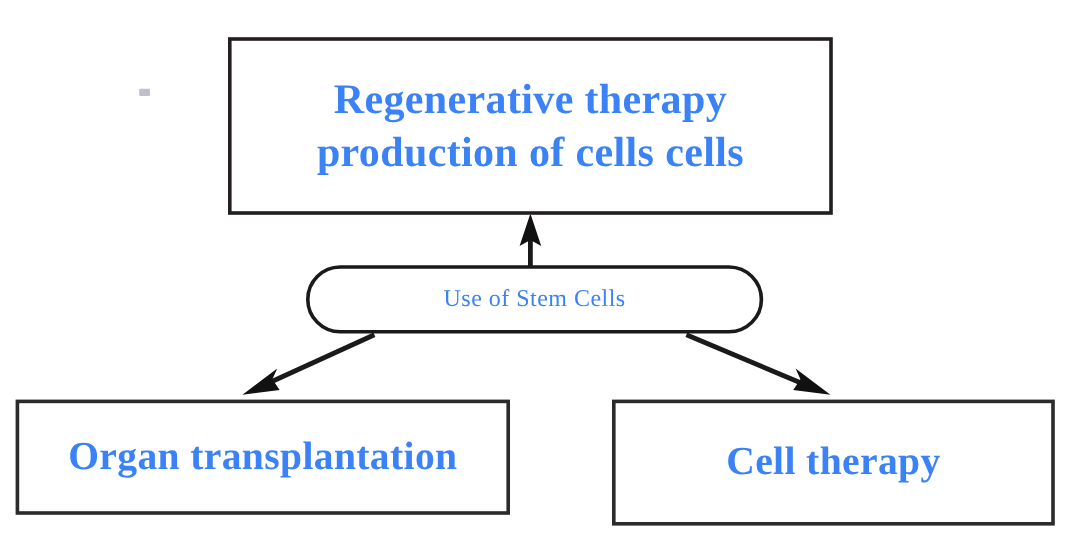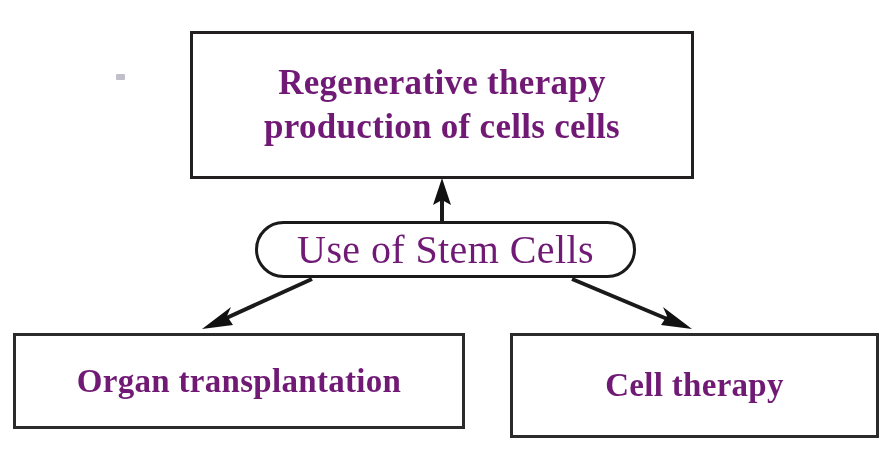--- a/index.html
+++ b/index.html
@@ -16,21 +16,21 @@
     font-family: "Liberation Serif", "DejaVu Serif", serif;
   }
   .node {
     position: absolute;
     box-sizing: border-box;
     background: #ffffff;
     display: flex;
     align-items: center;
     justify-content: center;
     text-align: center;
-    color: #701a75;
+    color: #3b82f6;
   }
   
   #node-top {
     left: 190px;
     top: 31px;
     width: 504px;
     height: 148px;
     border: 3px solid #231f20;
     flex-direction: column;
   }
@@ -45,29 +45,29 @@
   #node-middle {
     left: 255px;
     top: 221px;
     width: 381px;
     height: 57px;
     border: 3px solid #1a1a1a;
     border-radius: 29px;
   }
   #node-middle .label {
     font-weight: normal;
-    font-size: 40px;
+    font-size: 20px;
     letter-spacing: 0.4px;
     white-space: nowrap;
   }
   
   #node-bottom-left {
     left: 13px;
     top: 333px;
-    width: 452px;
+    width: 412px;
     height: 96px;
     border: 3px solid #2b2b2b;
     align-items: center;
   }
   
   #node-bottom-right {
     left: 510px;
     top: 333px;
     width: 369px;
     height: 105px;

